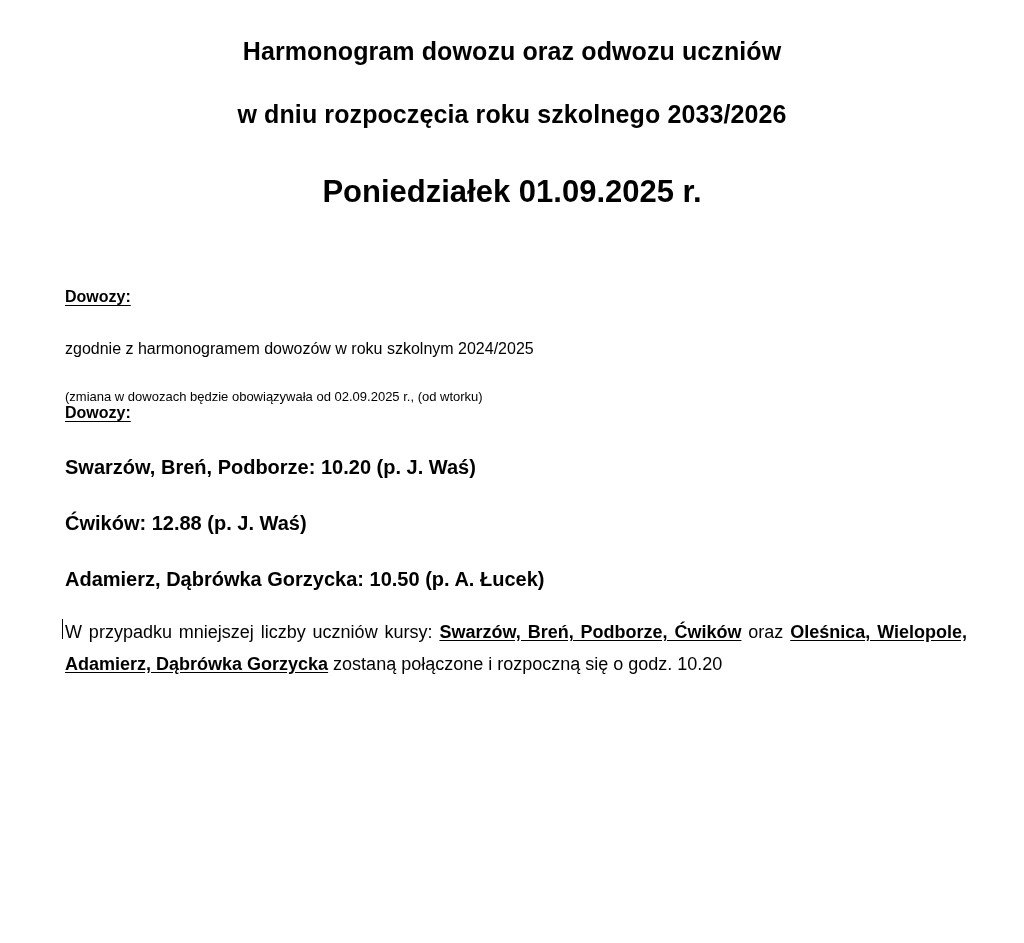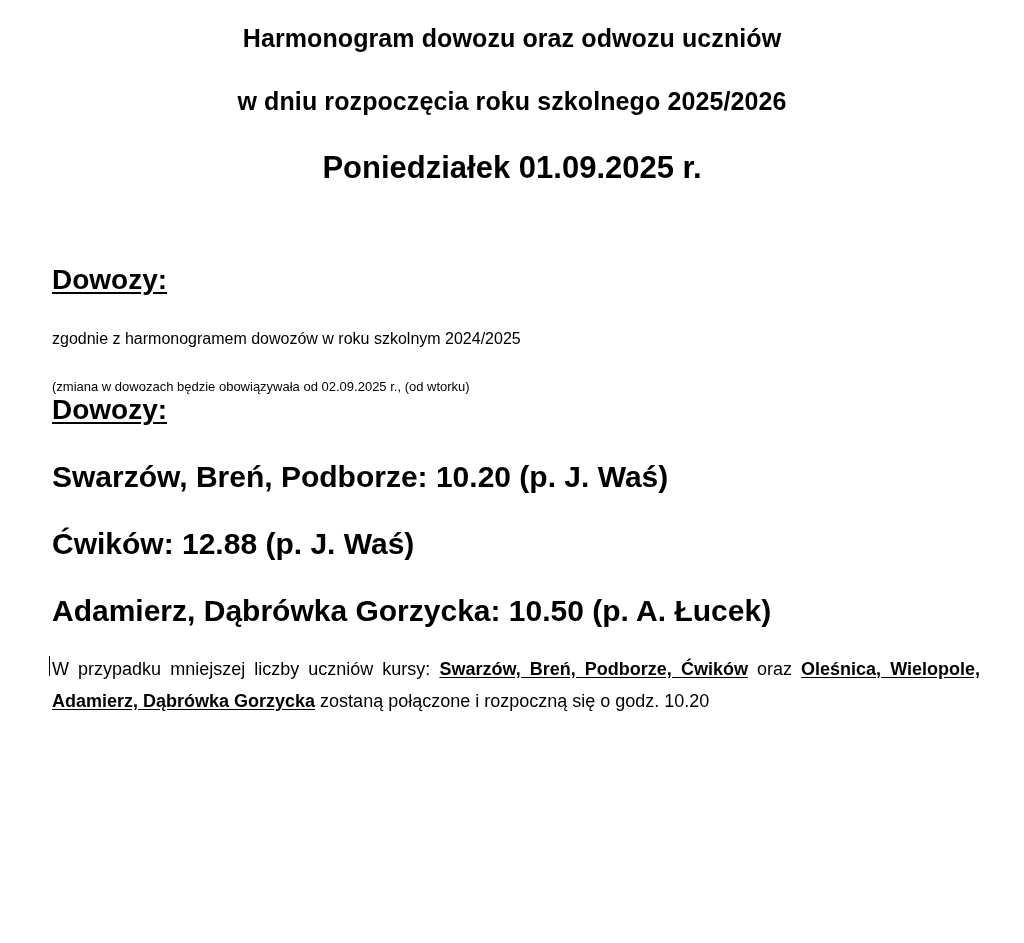--- a/index.html
+++ b/index.html
@@ -12,21 +12,21 @@
     height: 943px;
     font-family: "Liberation Sans", sans-serif;
     color: #000000;
     position: relative;
     overflow: hidden;
   }
   .page {
     width: 1024px;
     height: 705px;
     box-sizing: border-box;
-    padding: 4px;
+    padding: 17px;
     position: relative;
   }
 
   
   .title-block {
     text-align: center;
     padding-top: 22px;
   }
   .title-line {
     font-size: 25px;
@@ -34,48 +34,48 @@
     letter-spacing: 0.1px;
     line-height: 1.0;
   }
   .title-line-1 { margin-bottom: 38px; }
   .title-line-2 { margin-bottom: 0; }
 
   .date-line {
     text-align: center;
     font-size: 31px;
     font-weight: bold;
-    margin-top: 36px;
+    margin-top: 47px;
   }
 
   
   .content {
     padding-left: 48px;
     padding-right: 40px;
     margin-top: 78px;
   }
   .section-head {
-    font-size: 28px;
+    font-size: 16px;
     font-weight: bold;
     text-decoration: underline;
     text-underline-offset: 3px;
     margin-bottom: 34px;
     display: inline-block;
   }
   .para-bold {
     font-size: 16px;
     font-weight: normal;
     margin-bottom: 31px;
   }
   .para-small {
     font-size: 13px;
     font-weight: normal;
   }
   .route-line {
-    font-size: 30px;
+    font-size: 20px;
     font-weight: bold;
     margin-bottom: 33px;
   }
   .route-line:last-of-type { margin-bottom: 0; }
 
   .note {
     font-size: 18px;
     line-height: 1.75;
     text-align: justify;
     margin-top: 26px;
@@ -96,21 +96,21 @@
     background: #000;
   }
 </style>
 </head>
 <body>
 
 <div class="page">
 
   <div class="title-block">
     <div class="title-line title-line-1">Harmonogram dowozu oraz odwozu uczniów</div>
-    <div class="title-line title-line-2">w dniu rozpoczęcia roku szkolnego 2025/2026</div>
+    <div class="title-line title-line-2">w dniu rozpoczęcia roku szkolnego 2033/2026</div>
   </div>
 
   <div class="date-line">Poniedziałek 01.09.2025 r.</div>
 
   <div class="content">
 
     <div>
       <div class="section-head">Dowozy:</div>
       <div class="para-bold">zgodnie z harmonogramem dowozów w roku szkolnym 2024/2025</div>
       <div class="para-small">(zmiana w dowozach będzie obowiązywała od 02.09.2025 r., (od wtorku)</div>

